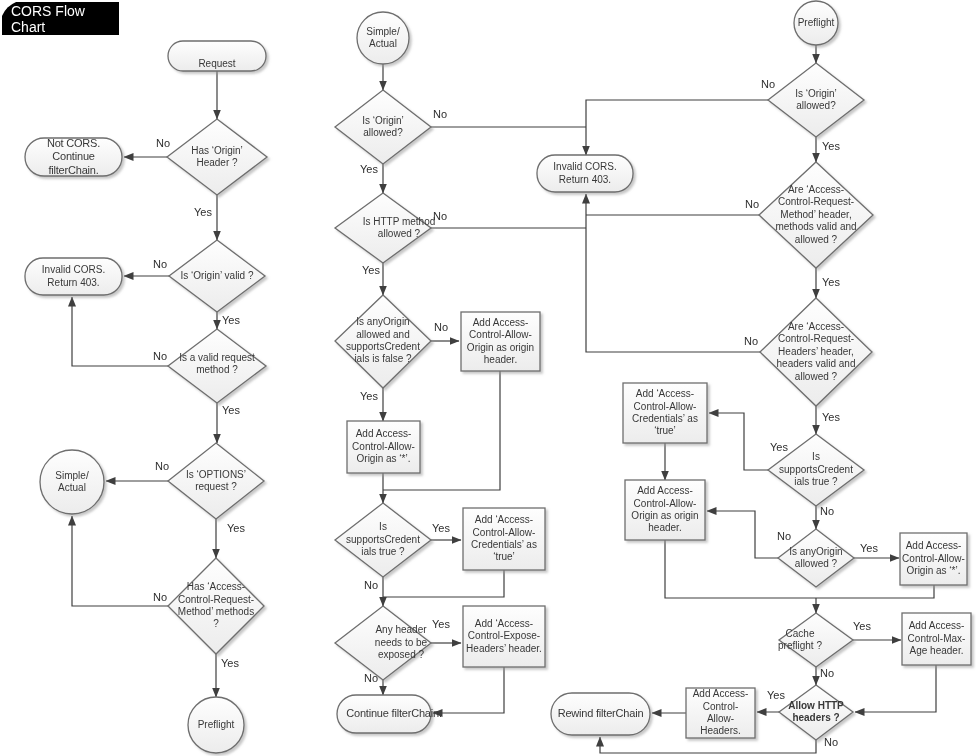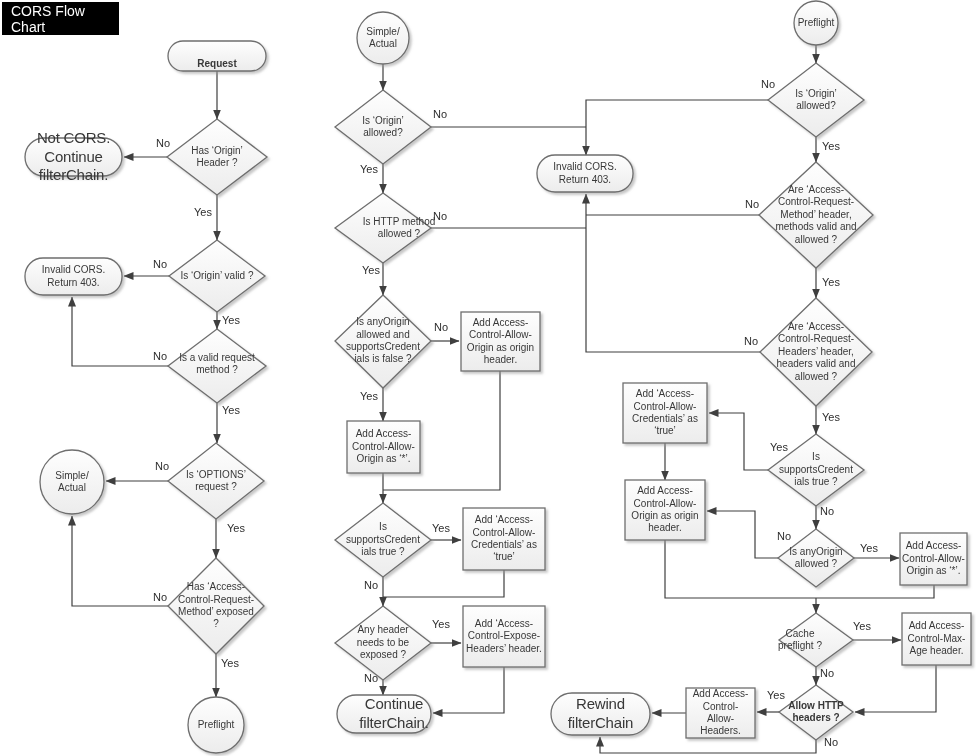--- a/index.html
+++ b/index.html
@@ -1,22 +1,22 @@
 <!DOCTYPE html>
 <html><head>
 <meta charset="utf-8">
 <style>
   html,body{margin:0;padding:0;background:#ffffff;}
   #canvas{position:relative;width:976px;height:756px;background:#ffffff;overflow:hidden;
-          font-family:"Liberation Sans", sans-serif;}
+          font-family:"Liberation Sans", sans-serif;border-radius:26px;}
   #diagram-svg{position:absolute;left:0;top:0;}
   .nodelabel{position:absolute;display:flex;align-items:center;justify-content:center;
              text-align:center;white-space:pre-line;font-size:10px;line-height:1.24;
              color:#383838;pointer-events:none;}
-  .tight{font-size:15px;letter-spacing:-0.2px;}
+  .tight{font-size:11px;letter-spacing:-0.2px;}
   .edgelabel{position:absolute;transform:translate(-50%,-50%);font-size:11px;color:#2e2e2e;
              pointer-events:none;}
   #title{position:absolute;left:2px;top:2px;width:117px;height:33px;background:#000000;
          color:#ffffff;display:flex;align-items:center;padding-left:9px;box-sizing:border-box;
          font-size:14px;}
 </style>
 </head>
 <body>
 
 <div id="canvas">
@@ -122,37 +122,37 @@
     <rect x="623" y="383" width="84" height="60"></rect>
     <rect x="625" y="480" width="80" height="60"></rect>
     <rect x="900" y="533" width="67" height="52"></rect>
     <rect x="902" y="613" width="69" height="52"></rect>
     <rect x="686" y="688" width="69" height="50"></rect>
   </g>
 </svg>
 
 <div id="title">CORS Flow Chart</div>
 
-<div class="nodelabel" style="left:168px;top:41px;width:98px;height:46px;font-weight:bold;">Request</div>
+<div class="nodelabel" style="left:168px;top:41px;width:98px;height:46px;">Request</div>
 <div class="nodelabel tight" style="left:26px;top:139px;width:95px;height:36px;">Not CORS. Continue
 filterChain.</div>
 <div class="nodelabel" style="left:172px;top:123px;width:90px;height:68px;text-align:center;">Has ‘Origin’
 Header ?</div>
 <div class="nodelabel" style="left:27px;top:259px;width:93px;height:35px;">Invalid CORS.
 Return 403.</div>
 <div class="nodelabel" style="left:169px;top:242px;width:96px;height:68px;">Is ‘Origin’ valid ?</div>
 <div class="nodelabel" style="left:169px;top:329px;width:96px;height:70px;">Is a valid request
 method ?</div>
 <div class="nodelabel" style="left:42px;top:452px;width:60px;height:60px;">Simple/
 Actual</div>
 <div class="nodelabel" style="left:168px;top:446px;width:96px;height:70px;">Is ‘OPTIONS’
 request ?</div>
 <div class="nodelabel" style="left:168px;top:560px;width:96px;height:92px;">Has ‘Access-
 Control-Request-
-Method’ exposed
+Method’ methods
 ?</div>
 <div class="nodelabel" style="left:188px;top:697px;width:56px;height:56px;">Preflight</div>
 
 <div class="nodelabel" style="left:357px;top:12px;width:52px;height:52px;">Simple/
 Actual</div>
 <div class="nodelabel" style="left:337px;top:92px;width:92px;height:70px;">Is ‘Origin’
 allowed?</div>
 <div class="nodelabel" style="left:539px;top:156px;width:92px;height:35px;">Invalid CORS.
 Return 403.</div>
 <div class="nodelabel" style="left:351px;top:193px;width:96px;height:70px;">Is HTTP method
@@ -168,21 +168,21 @@
 <div class="nodelabel" style="left:348px;top:422px;width:71px;height:50px;">Add Access-
 Control-Allow-
 Origin as ‘*’.</div>
 <div class="nodelabel" style="left:335px;top:505px;width:96px;height:70px;">Is
 supportsCredent
 ials true ?</div>
 <div class="nodelabel" style="left:464px;top:509px;width:80px;height:60px;">Add ‘Access-
 Control-Allow-
 Credentials’ as
 ‘true’</div>
-<div class="nodelabel" style="left:335px;top:608px;width:96px;height:70px;">Any header
+<div class="nodelabel" style="left:353px;top:608px;width:96px;height:70px;">Any header
 needs to be
 exposed ?</div>
 <div class="nodelabel" style="left:464px;top:607px;width:80px;height:59px;">Add ‘Access-
 Control-Expose-
 Headers’ header.</div>
 <div class="nodelabel tight" style="left:338px;top:696px;width:112px;height:36px;">Continue filterChain.</div>
 
 <div class="nodelabel" style="left:794px;top:2px;width:44px;height:42px;">Preflight</div>
 <div class="nodelabel" style="left:770px;top:65px;width:92px;height:70px;">Is ‘Origin’
 allowed?</div>

